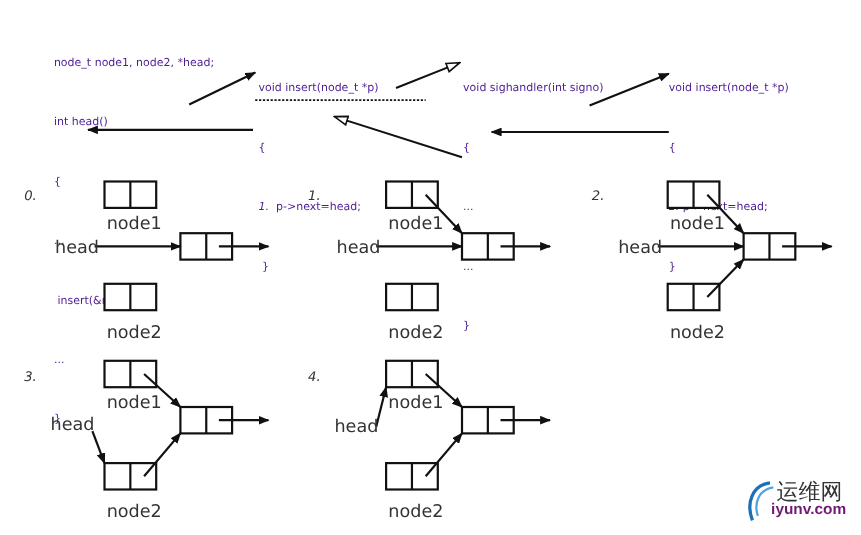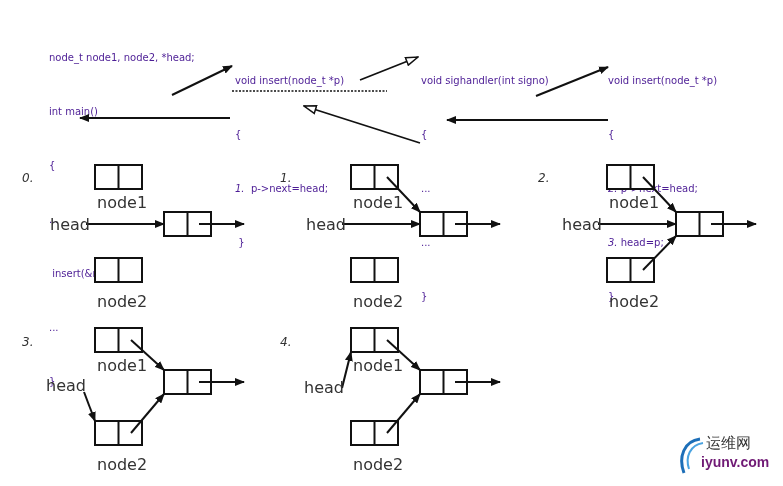--- a/index.html
+++ b/index.html
@@ -5,29 +5,29 @@
   html, body { margin: 0; padding: 0; background: #ffffff; }
   body { width: 783px; height: 486px; position: relative; overflow: hidden;
          font-family: "DejaVu Sans", sans-serif; color: #222; }
   .code { position: absolute; font-size: 10px; line-height: 18px; white-space: pre; color: #4c1d95; }
   .code .ln { display: block; height: 18px; }
   .code .num { font-style: italic; }
   .lbl { position: absolute; font-size: 16px; color: #333; white-space: pre; }
   .step { position: absolute; font-size: 12px; font-style: italic; color: #333; }
   svg.arrows { position: absolute; left: 0; top: 0; }
   .logo { position: absolute; left: 676px; top: 433px; width: 105px; height: 50px; }
-  .logo-cn { position: absolute; left: 30px; top: 1px; font-size: 15px; color: #333; }
+  .logo-cn { position: absolute; left: 30px; top: 1px; font-size: 20px; color: #333; }
   .logo-en { position: absolute; left: 25px; top: 21px; font-size: 14px; font-weight: bold; color: #701a75; font-family: "Liberation Sans", sans-serif; }
 </style>
 </head>
 <body>
 
 <div class="code" style="left:49px; top:13px;">
   <span class="ln">node_t node1, node2, *head;</span>
-  <span class="ln">int main()</span>
+  <span class="ln">int head()</span>
   <span class="ln">{</span>
   <span class="ln">...</span>
   <span class="ln"> insert(&amp;node1);</span>
   <span class="ln">...</span>
   <span class="ln">}</span>
 </div>
 
 <div class="code" style="left:235px; top:36px;">
   <span class="ln">void insert(node_t *p)</span>
   <span class="ln">{</span>
@@ -40,21 +40,20 @@
   <span class="ln">{</span>
   <span class="ln">...</span>
   <span class="ln">...</span>
   <span class="ln">}</span>
 </div>
 
 <div class="code" style="left:608px; top:36px;">
   <span class="ln">void insert(node_t *p)</span>
   <span class="ln">{</span>
   <span class="ln"><span class="num">2.</span> <span>p-&gt;next=head;</span></span>
-  <span class="ln"><span class="num">3.</span> <span>head=p;</span></span>
   <span class="ln">}</span>
 </div>
 
 <svg class="arrows" width="783" height="486">
   <defs>
     <marker id="solid" markerWidth="10" markerHeight="8" refX="9" refY="4" orient="auto" markerUnits="userSpaceOnUse">
       <path d="M0,0 L10,4 L0,8 Z" fill="#111"></path>
     </marker>
     <marker id="hollow" markerWidth="14" markerHeight="10" refX="13" refY="5" orient="auto" markerUnits="userSpaceOnUse">
       <path d="M1,1 L13,5 L1,9 Z" fill="#fff" stroke="#111" stroke-width="1.5"></path>

